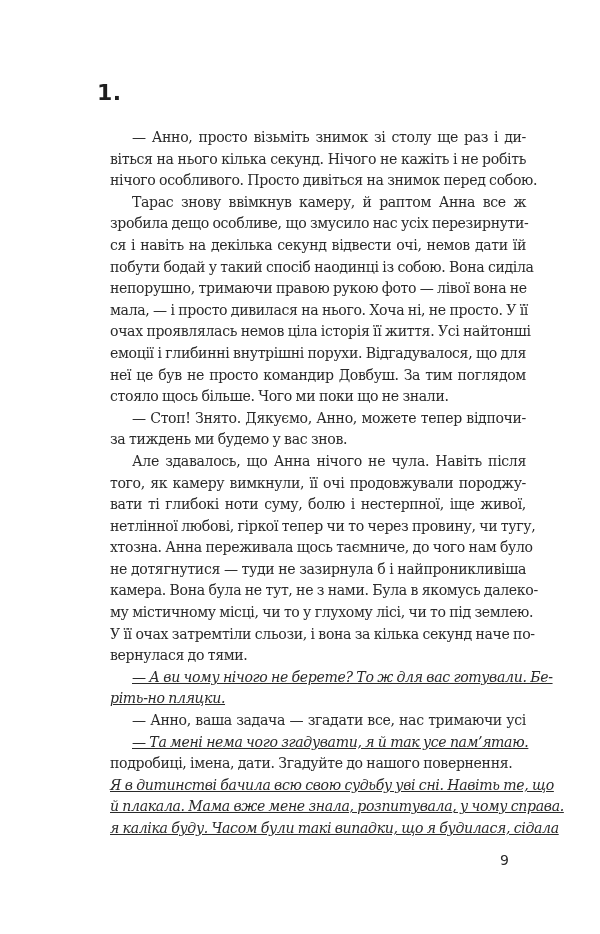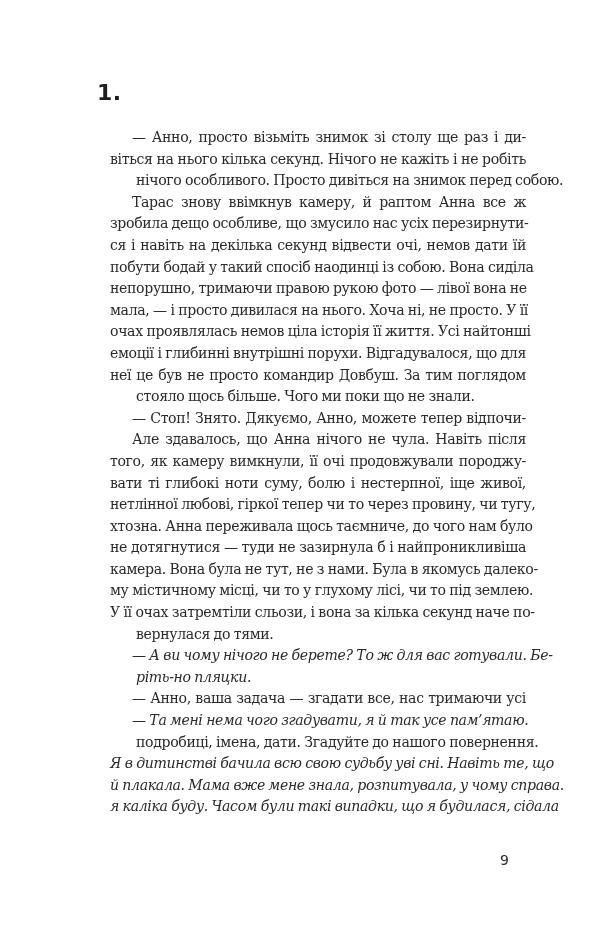--- a/index.html
+++ b/index.html
@@ -48,24 +48,24 @@
       text-align: justify;
       text-align-last: justify;
       letter-spacing: -0.35px;
       word-spacing: -0.5px;
     }
     .line.indent {
       padding-left: 22px;
     }
     .line.last {
       text-align-last: left;
-      margin-left: 26px;
     }
     .line.italic {
       font-style: italic;
+      text-decoration: underline;
     }
     .page-number {
       position: absolute;
       top: 852px;
       left: 403px;
       font-family: "DejaVu Sans", "Liberation Sans", sans-serif;
       font-size: 14px;
       color: #2a2a2a;
     }
   </style>
@@ -82,20 +82,21 @@
       <span class="line">зробила дещо особливе, що змусило нас усіх перезирнути-</span>
       <span class="line">ся і навіть на декілька секунд відвести очі, немов дати їй</span>
       <span class="line">побути бодай у такий спосіб наодинці із собою. Вона сиділа</span>
       <span class="line">непорушно, тримаючи правою рукою фото — лівої вона не</span>
       <span class="line">мала, — і просто дивилася на нього. Хоча ні, не просто. У її</span>
       <span class="line">очах проявлялась немов ціла історія її життя. Усі найтонші</span>
       <span class="line">емоції і глибинні внутрішні порухи. Відгадувалося, що для</span>
       <span class="line">неї це був не просто командир Довбуш. За тим поглядом</span>
       <span class="line last">стояло щось більше. Чого ми поки що не знали.</span>
       <span class="line indent">— Стоп! Знято. Дякуємо, Анно, можете тепер відпочи-</span>
+      <span class="line last">за тиждень ми будемо у вас знов.</span>
       <span class="line indent">Але здавалось, що Анна нічого не чула. Навіть після</span>
       <span class="line">того, як камеру вимкнули, її очі продовжували породжу-</span>
       <span class="line">вати ті глибокі ноти суму, болю і нестерпної, іще живої,</span>
       <span class="line">нетлінної любові, гіркої тепер чи то через провину, чи тугу,</span>
       <span class="line">хтозна. Анна переживала щось таємниче, до чого нам було</span>
       <span class="line">не дотягнутися — туди не зазирнула б і найпроникливіша</span>
       <span class="line">камера. Вона була не тут, не з нами. Була в якомусь далеко-</span>
       <span class="line">му містичному місці, чи то у глухому лісі, чи то під землею.</span>
       <span class="line">У її очах затремтіли сльози, і вона за кілька секунд наче по-</span>
       <span class="line last">вернулася до тями.</span>

